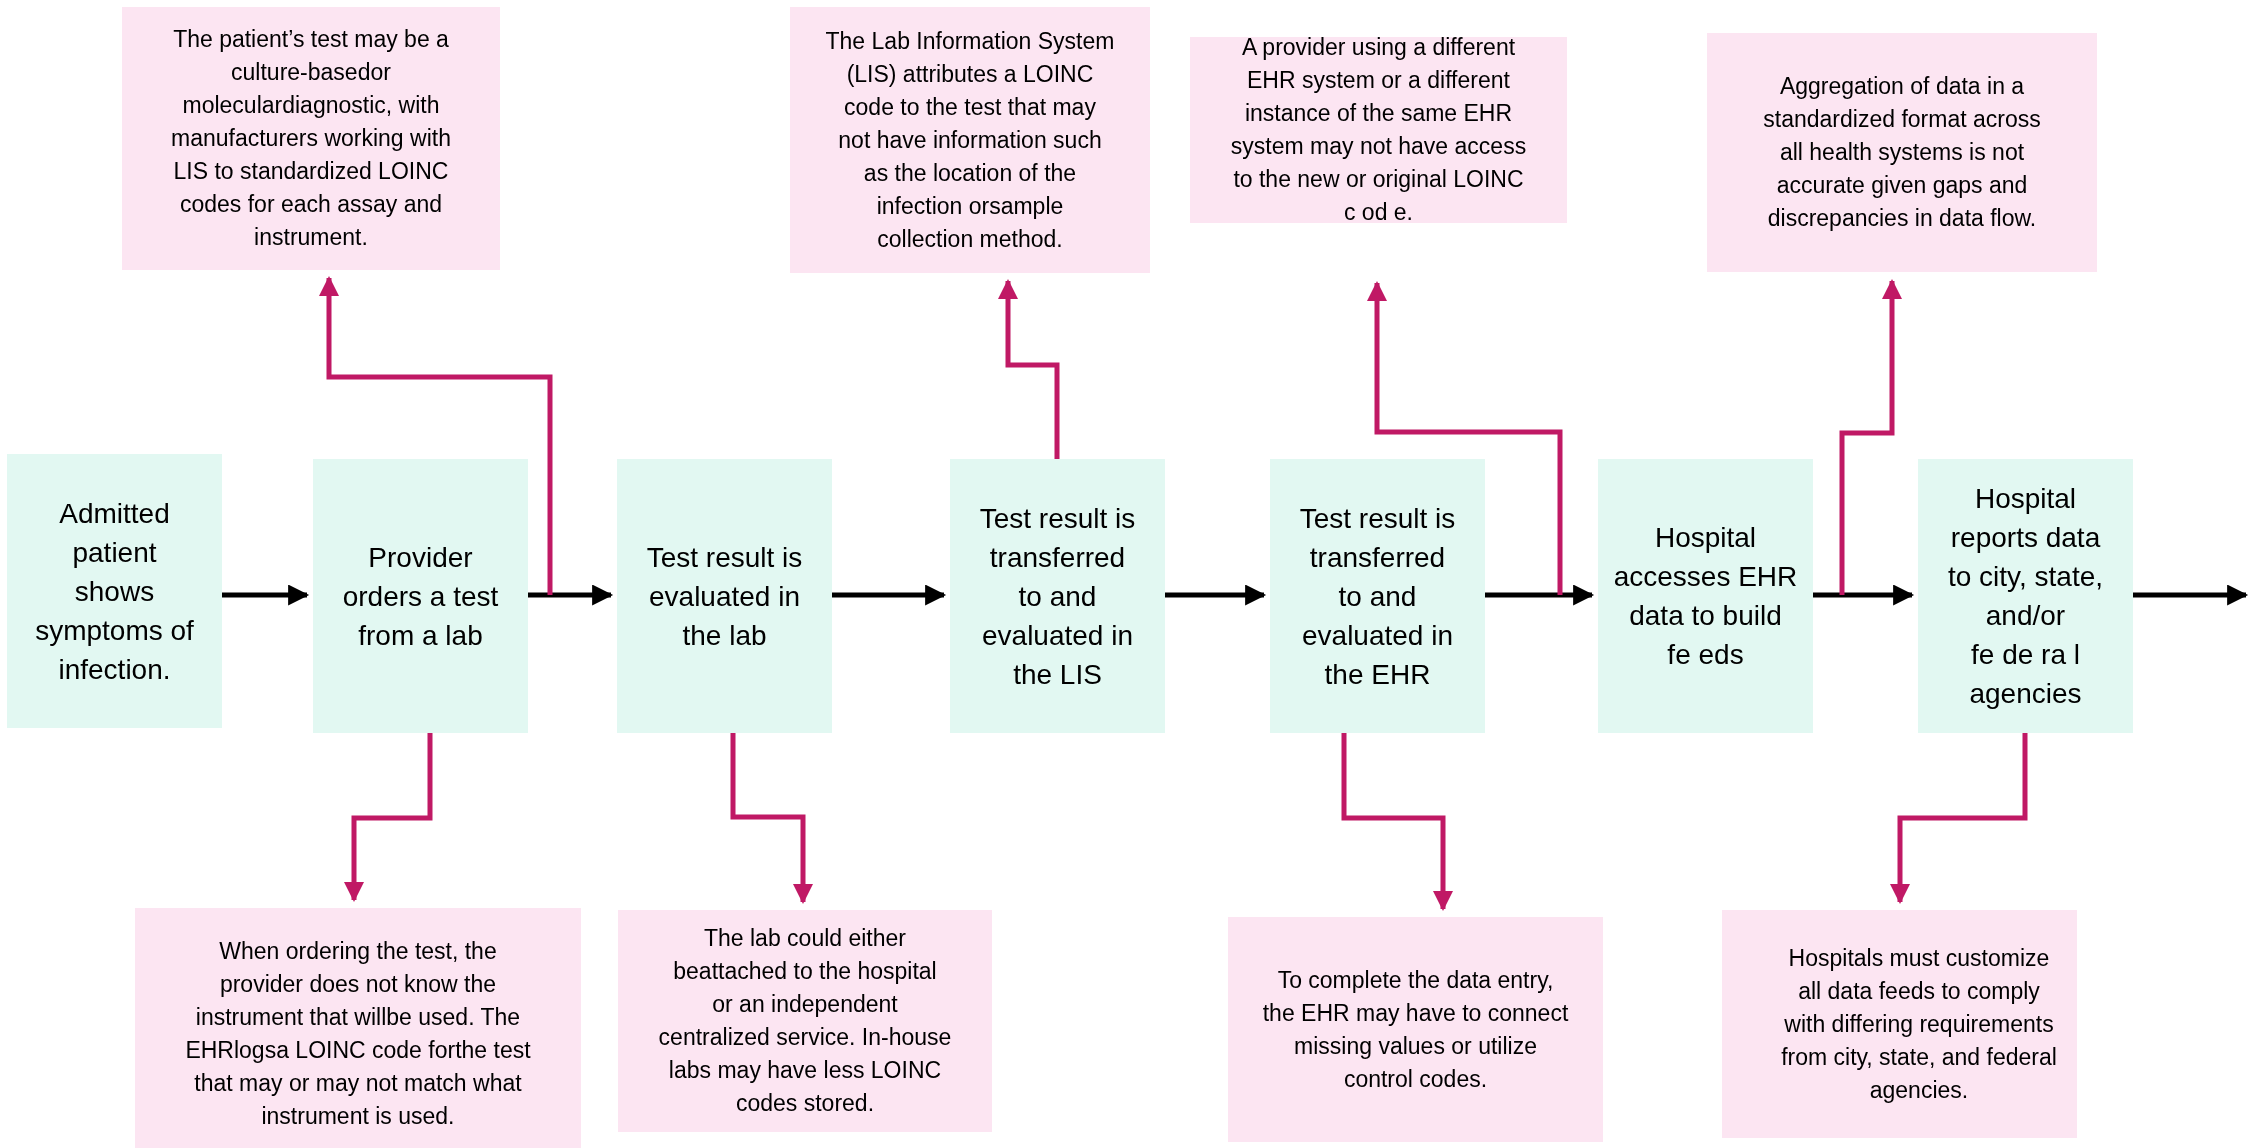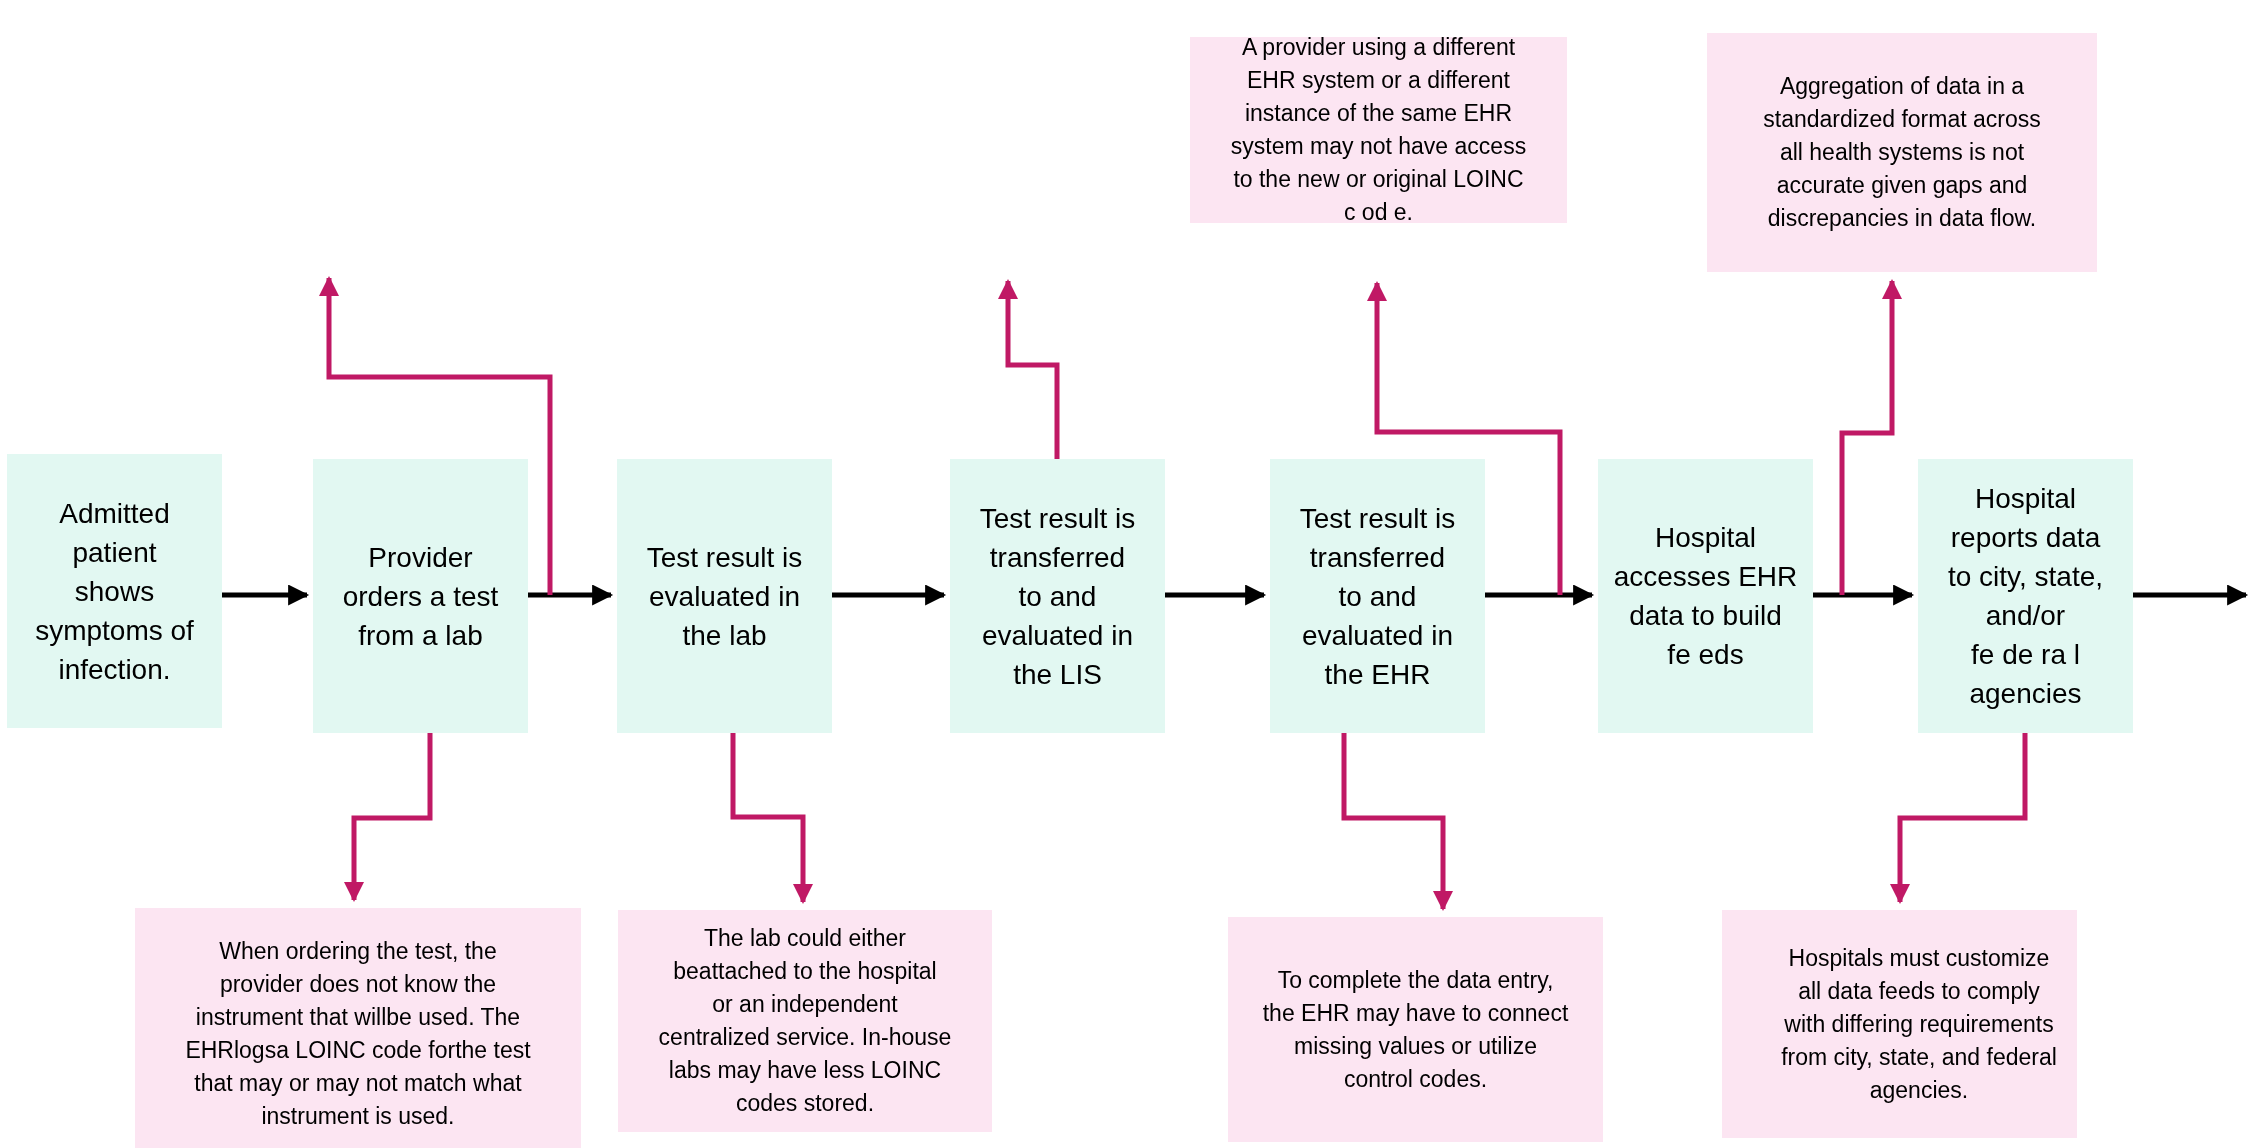--- a/index.html
+++ b/index.html
@@ -138,20 +138,38 @@
   </div>
   <div class="box step s7">
     <span>Hospital
 reports data
 to city, state,
 and/or
 fe de ra l
 agencies</span>
   </div>
 
+  <div class="box note p1">
+    <span>The patient’s test may be a
+culture-basedor
+moleculardiagnostic, with
+manufacturers working with
+LIS to standardized LOINC
+codes for each assay and
+instrument.</span>
+  </div>
+  <div class="box note p2">
+    <span>The Lab Information System
+(LIS) attributes a LOINC
+code to the test that may
+not have information such
+as the location of the
+infection orsample
+collection method.</span>
+  </div>
   <div class="box note p3">
     <span>A provider using a different
 EHR system or a different
 instance of the same EHR
 system may not have access
 to the new or original LOINC
 c od e.</span>
   </div>
   <div class="box note p4">
     <span>Aggregation of data in a

